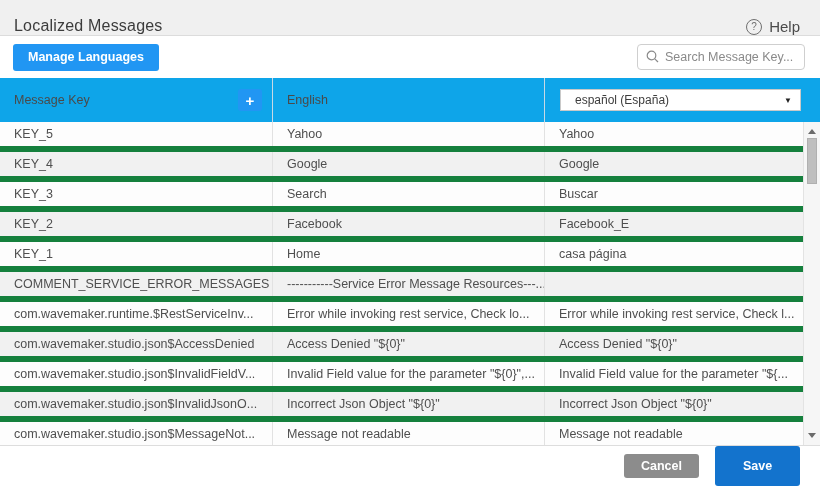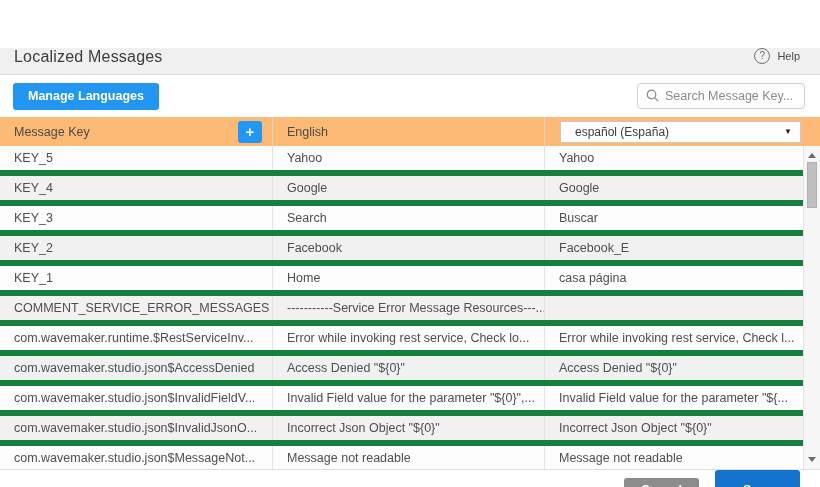--- a/index.html
+++ b/index.html
@@ -1,36 +1,36 @@
 <!DOCTYPE html>
 <html><head>
 <meta charset="utf-8">
 <style>
   * { margin:0; padding:0; box-sizing:border-box; }
   html,body { background:#fff; }
   body { font-family:"Liberation Sans","DejaVu Sans",sans-serif; }
   .app { width:820px; height:487px; background:#fff; overflow:hidden; display:flex; flex-direction:column; position:relative; }
 
   
-  .titlebar { height:27px; background:#f0f0f0; border-bottom:1px solid #dcdcdc; display:flex; align-items:flex-start; justify-content:space-between; padding:0 20px 0 14px; flex:none;margin-top:48px; }
+  .titlebar { height:36px; background:#f0f0f0; border-bottom:1px solid #dcdcdc; display:flex; align-items:flex-end; justify-content:space-between; padding:0 20px 0 14px; flex:none; }
   .title { font-size:16px; color:#3c3c3c; letter-spacing:0.2px; }
   .help { display:flex; align-items:center; gap:7px; cursor:pointer; }
   .help-icon { width:16px; height:16px; border:1px solid #6f6f6f; border-radius:50%; color:#6f6f6f; font-size:10px; display:flex; align-items:center; justify-content:center; line-height:1; }
-  .help-label { font-size:11px; color:#4a4a4a; }
+  .help-label { font-size:15px; color:#4a4a4a; }
 
   
   .toolbar { height:42px; background:#fff; display:flex; align-items:center; justify-content:space-between; padding:0 15px 0 13px; flex:none; }
   .btn-primary { background:#2196f3; color:#fff; border:none; border-radius:3px; height:27px; padding:0 15px; font-size:12.5px; font-weight:bold; font-family:inherit; cursor:pointer; }
   .search-wrap { position:relative; width:168px; height:26px; }
   .search-wrap svg { position:absolute; left:9px; top:6px; }
   .search-input { width:100%; height:100%; border:1px solid #cfcfcf; border-radius:4px; padding:0 8px 0 27px; font-size:12.5px; color:#444; font-family:inherit; outline:none; background:#fff; }
   .search-input::placeholder { color:#8a8a8a; }
 
   
-  .thead { height:29px; background:#fdba74; display:grid; grid-template-columns:273px 272px 1fr; flex:none; }
+  .thead { height:44px; background:#0ea5e9; display:grid; grid-template-columns:273px 272px 1fr; flex:none; }
   .th { display:flex; align-items:center; padding-left:14px; font-size:12.5px; color:#4a4a4a; }
   .th-key { justify-content:space-between; padding-right:10px; border-right:1px solid #c8d9e5; }
   .th-english { border-right:1px solid #c8d9e5; }
   .th-lang { padding-right:19px; padding-left:15px; }
   .plus-btn { width:24px; height:22px; background:#2196f3; border:none; border-radius:3px; color:#fff; font-size:15px; font-weight:bold; line-height:1; cursor:pointer; display:flex; align-items:center; justify-content:center; font-family:inherit; }
   .select { width:100%; height:22px; background:#fff; border:1px solid #c9c9c9; border-radius:0; display:flex; align-items:center; justify-content:space-between; padding:0 8px 0 14px; cursor:pointer; }
   .select-value { font-size:12px; color:#3d3d3d; }
   .caret { font-size:8px; color:#222; }
 
   

